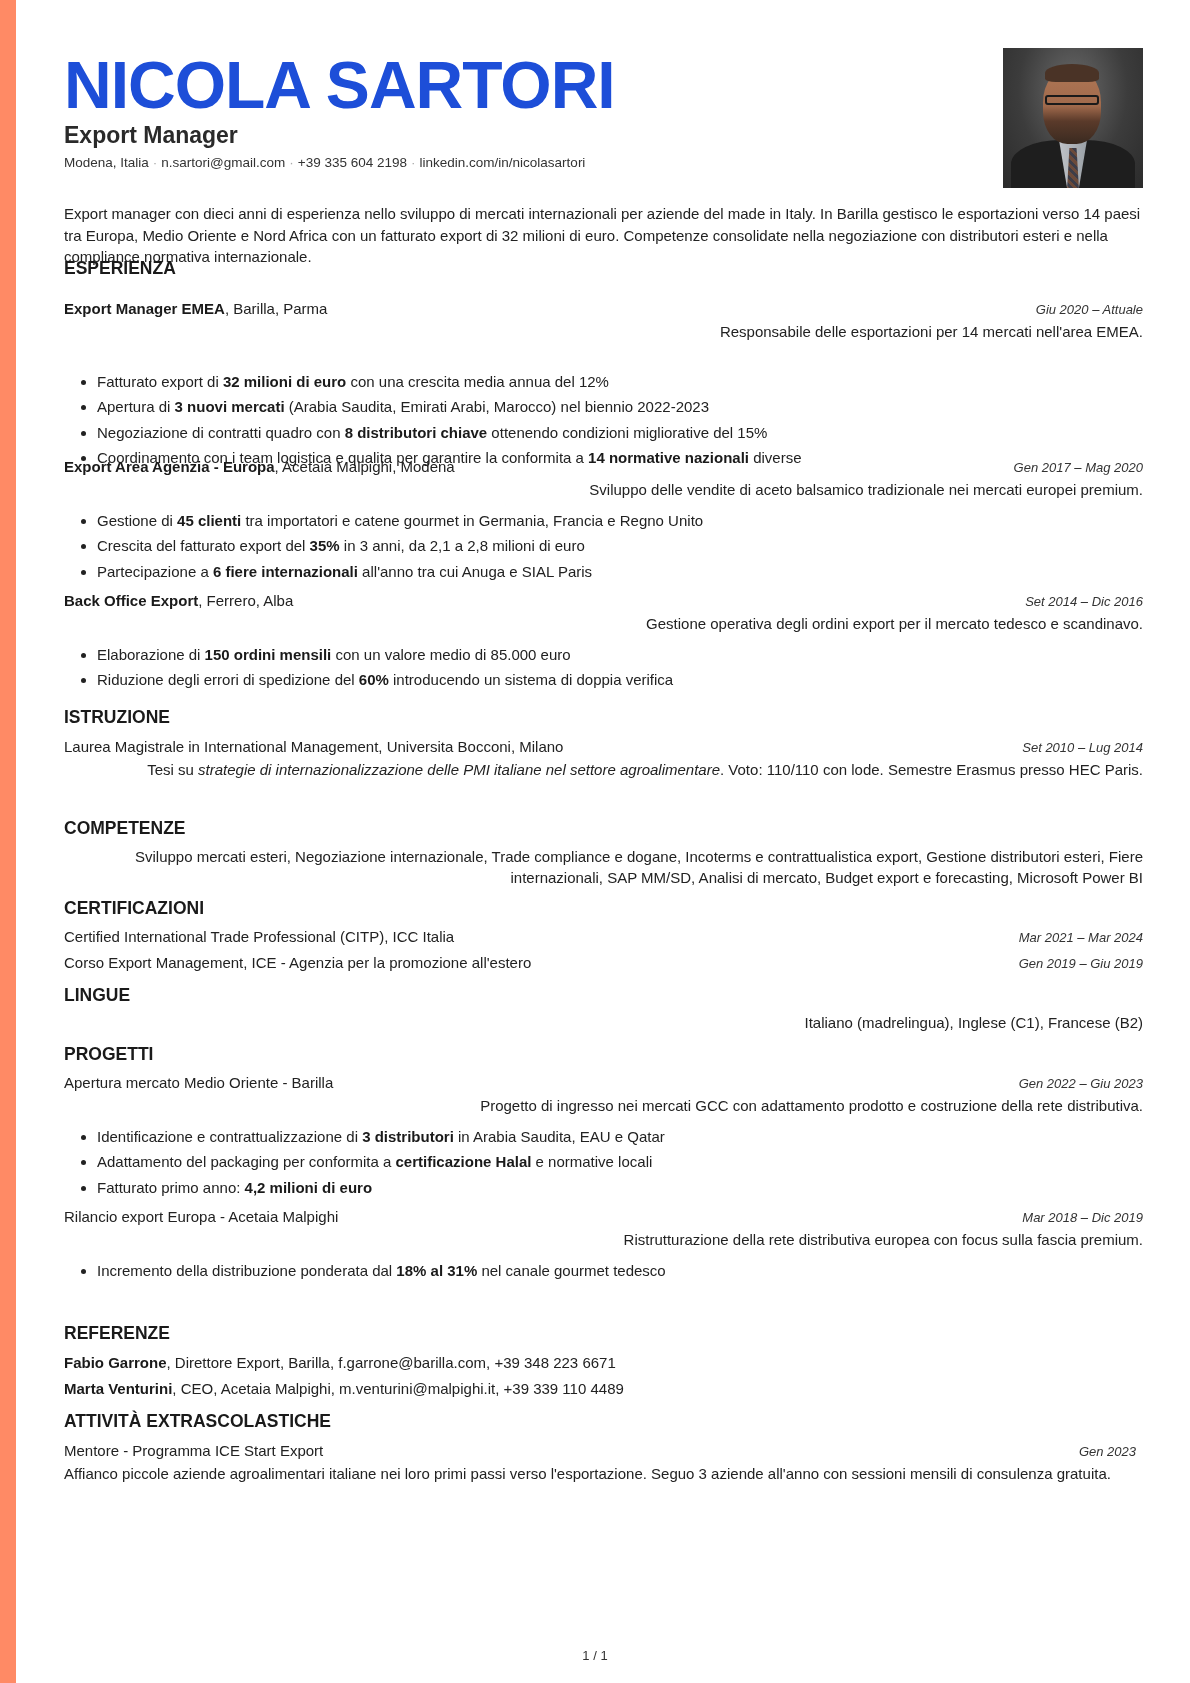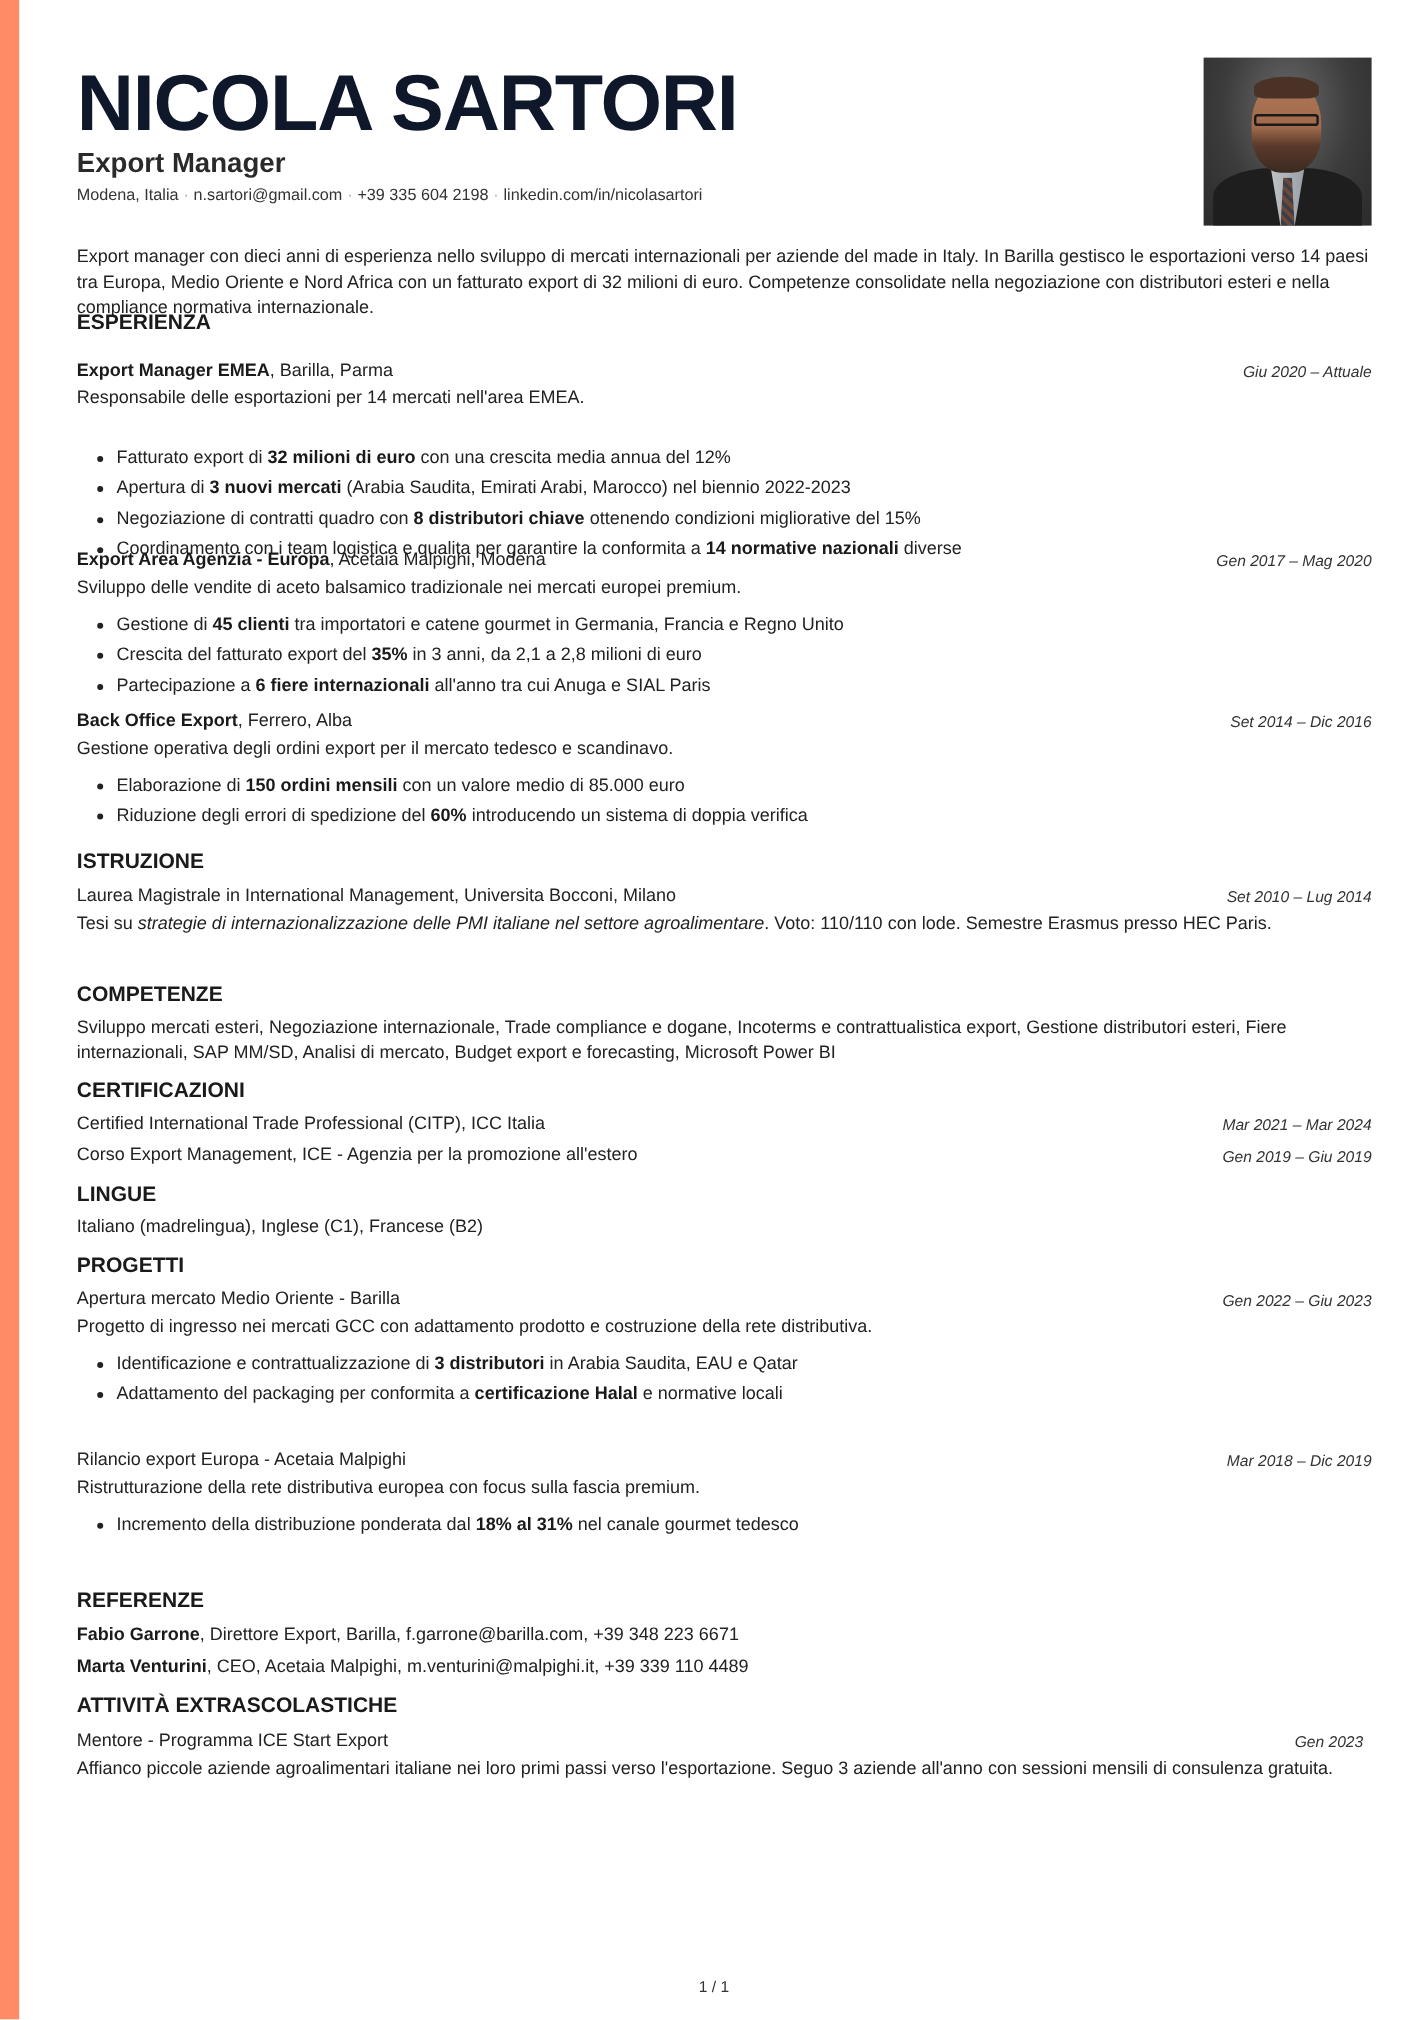--- a/index.html
+++ b/index.html
@@ -13,21 +13,21 @@
   .accent-bar {
     position: absolute; left: 0; top: 0; width: 16px; height: 1683px;
     background: #ff8a65;
   }
   .page { position: absolute; left: 64px; top: 0; width: 1079px; }
 
   .header { position: relative; height: 200px; }
   .name {
     position: absolute; left: 0; top: 52px;
     font-size: 66px; font-weight: 700; letter-spacing: -1px; line-height: 1;
-    color: #0f172a;
+    color: #1d4ed8;
   }
   .job-title {
     position: absolute; left: 0; top: 122px;
     font-size: 23px; font-weight: 700; color: #2a2a2a;
   }
   .contacts {
     position: absolute; left: 0; top: 155px;
     font-size: 13.5px; color: #333;
   }
   .contacts .sep { color: #aaa; margin: 0 4px; }
@@ -76,21 +76,21 @@
   .row {
     position: absolute; left: 0; width: 1079px;
     font-size: 15px; color: #222; line-height: 20px;
   }
   .row .date {
     position: absolute; right: 0; top: 1px;
     font-size: 13px; font-style: italic; color: #333;
   }
   .desc {
     position: absolute; left: 0; width: 1079px;
-    font-size: 15px; color: #222; line-height: 21px;
+    font-size: 15px; color: #222; line-height: 21px; text-align: right;
   }
   .bullets { position: absolute; left: 0; width: 1079px; list-style: none; }
   .bullets li {
     position: relative; padding-left: 33px;
     font-size: 15px; color: #222; height: 25.3px; line-height: 20px;
   }
   .bullets li::before {
     content: ""; position: absolute; left: 17px; top: 8px;
     width: 5px; height: 5px; border-radius: 50%; background: #222;
   }
@@ -188,20 +188,21 @@
   <div class="section-title" style="top:1044px">PROGETTI</div>
 
   <div class="row" style="top:1073px">
     <span>Apertura mercato Medio Oriente - Barilla</span>
     <span class="date">Gen 2022 – Giu 2023</span>
   </div>
   <div class="desc" style="top:1095px">Progetto di ingresso nei mercati GCC con adattamento prodotto e costruzione della rete distributiva.</div>
   <ul class="bullets" style="top:1127px">
     <li><span>Identificazione e contrattualizzazione di </span><b>3 distributori</b><span> in Arabia Saudita, EAU e Qatar</span></li>
     <li><span>Adattamento del packaging per conformita a </span><b>certificazione Halal</b><span> e normative locali</span></li>
+    <li><span>Fatturato primo anno: </span><b>4,2 milioni di euro</b><span></span></li>
   </ul>
 
   <div class="row" style="top:1207px">
     <span>Rilancio export Europa - Acetaia Malpighi</span>
     <span class="date">Mar 2018 – Dic 2019</span>
   </div>
   <div class="desc" style="top:1229px">Ristrutturazione della rete distributiva europea con focus sulla fascia premium.</div>
   <ul class="bullets" style="top:1261px">
     <li><span>Incremento della distribuzione ponderata dal </span><b>18% al 31%</b><span> nel canale gourmet tedesco</span></li>
   </ul>

